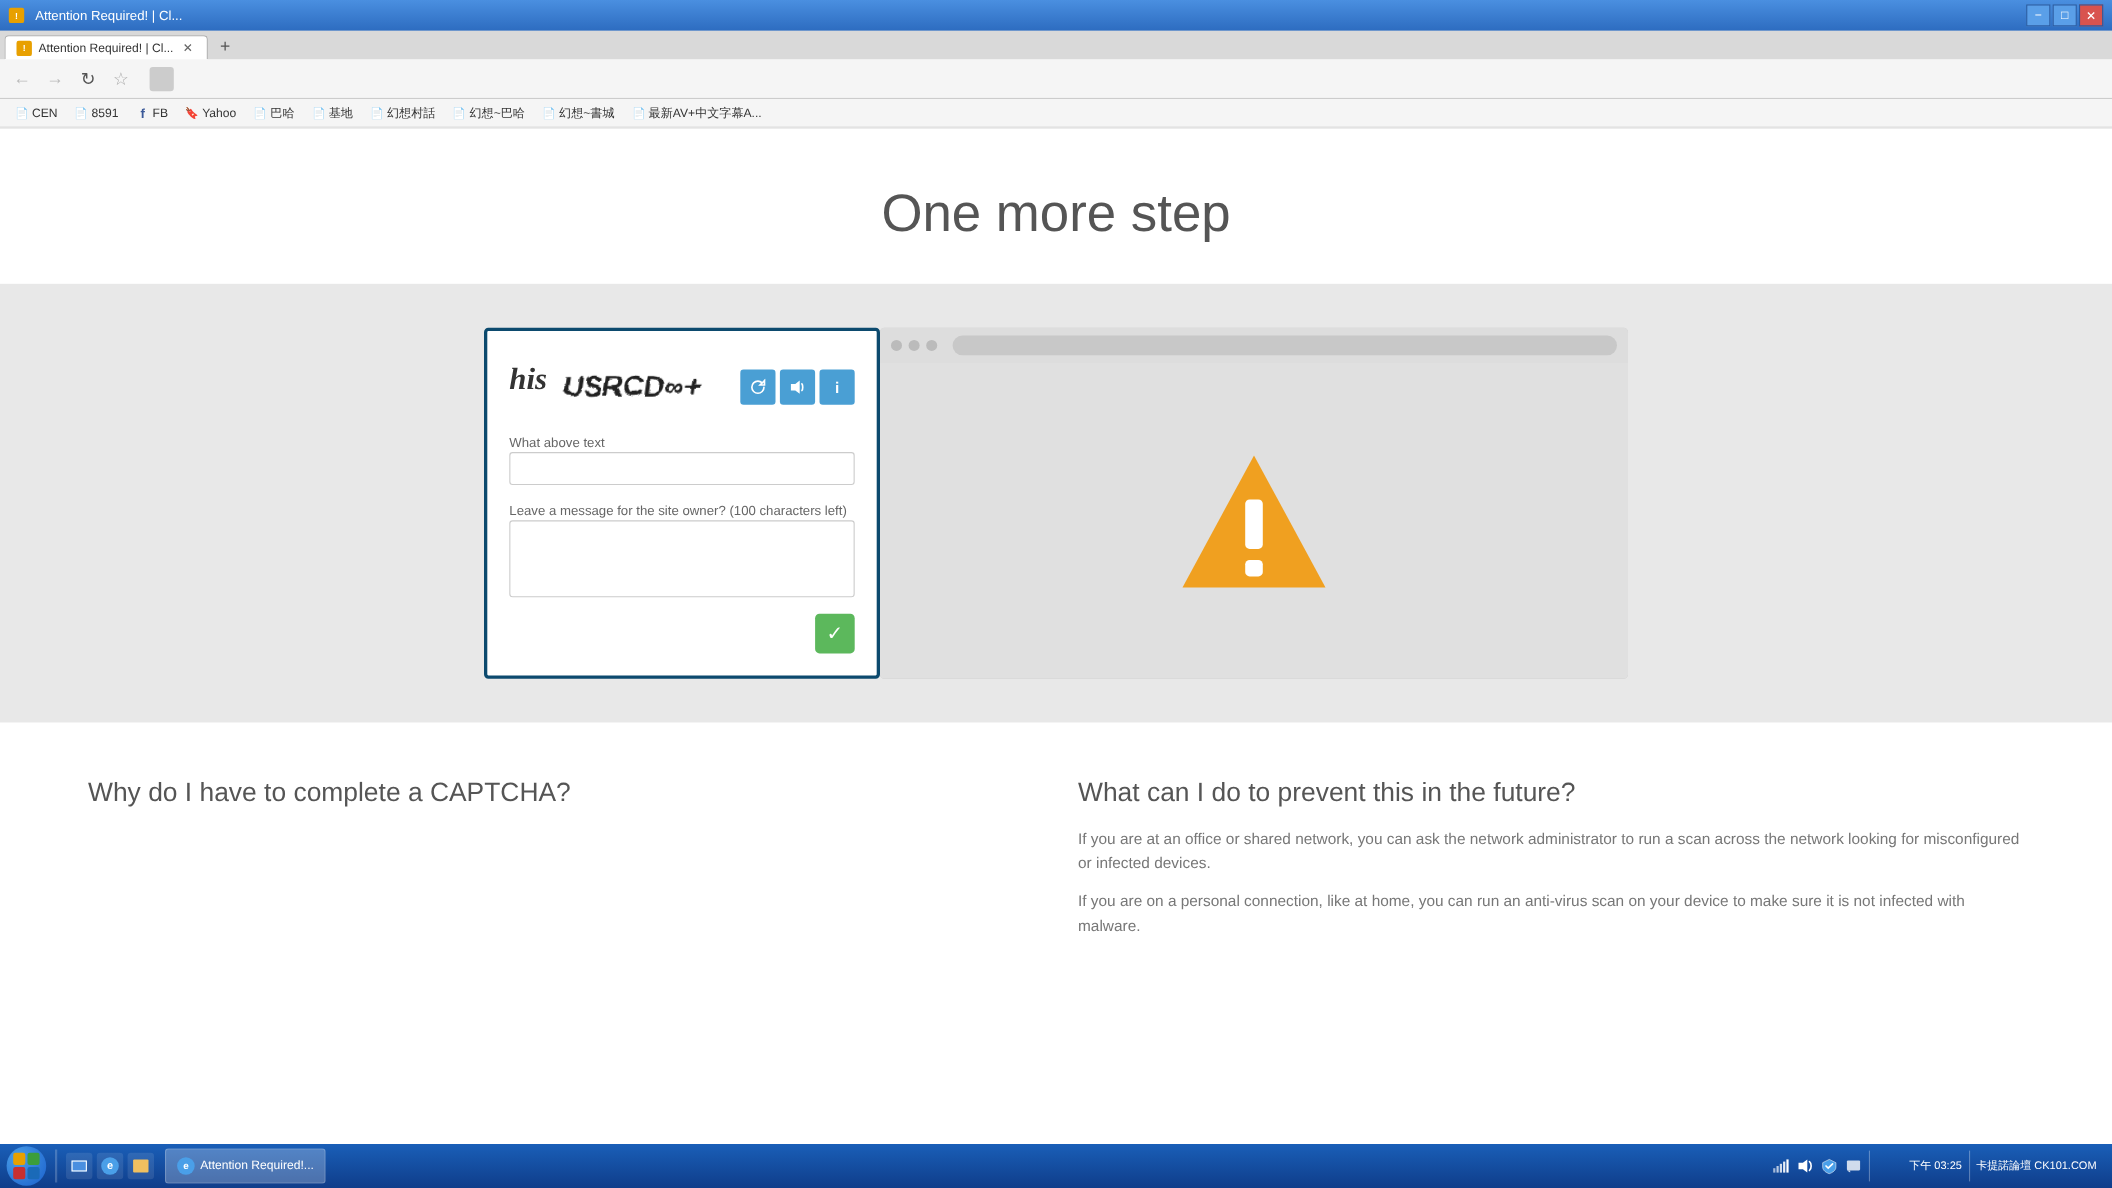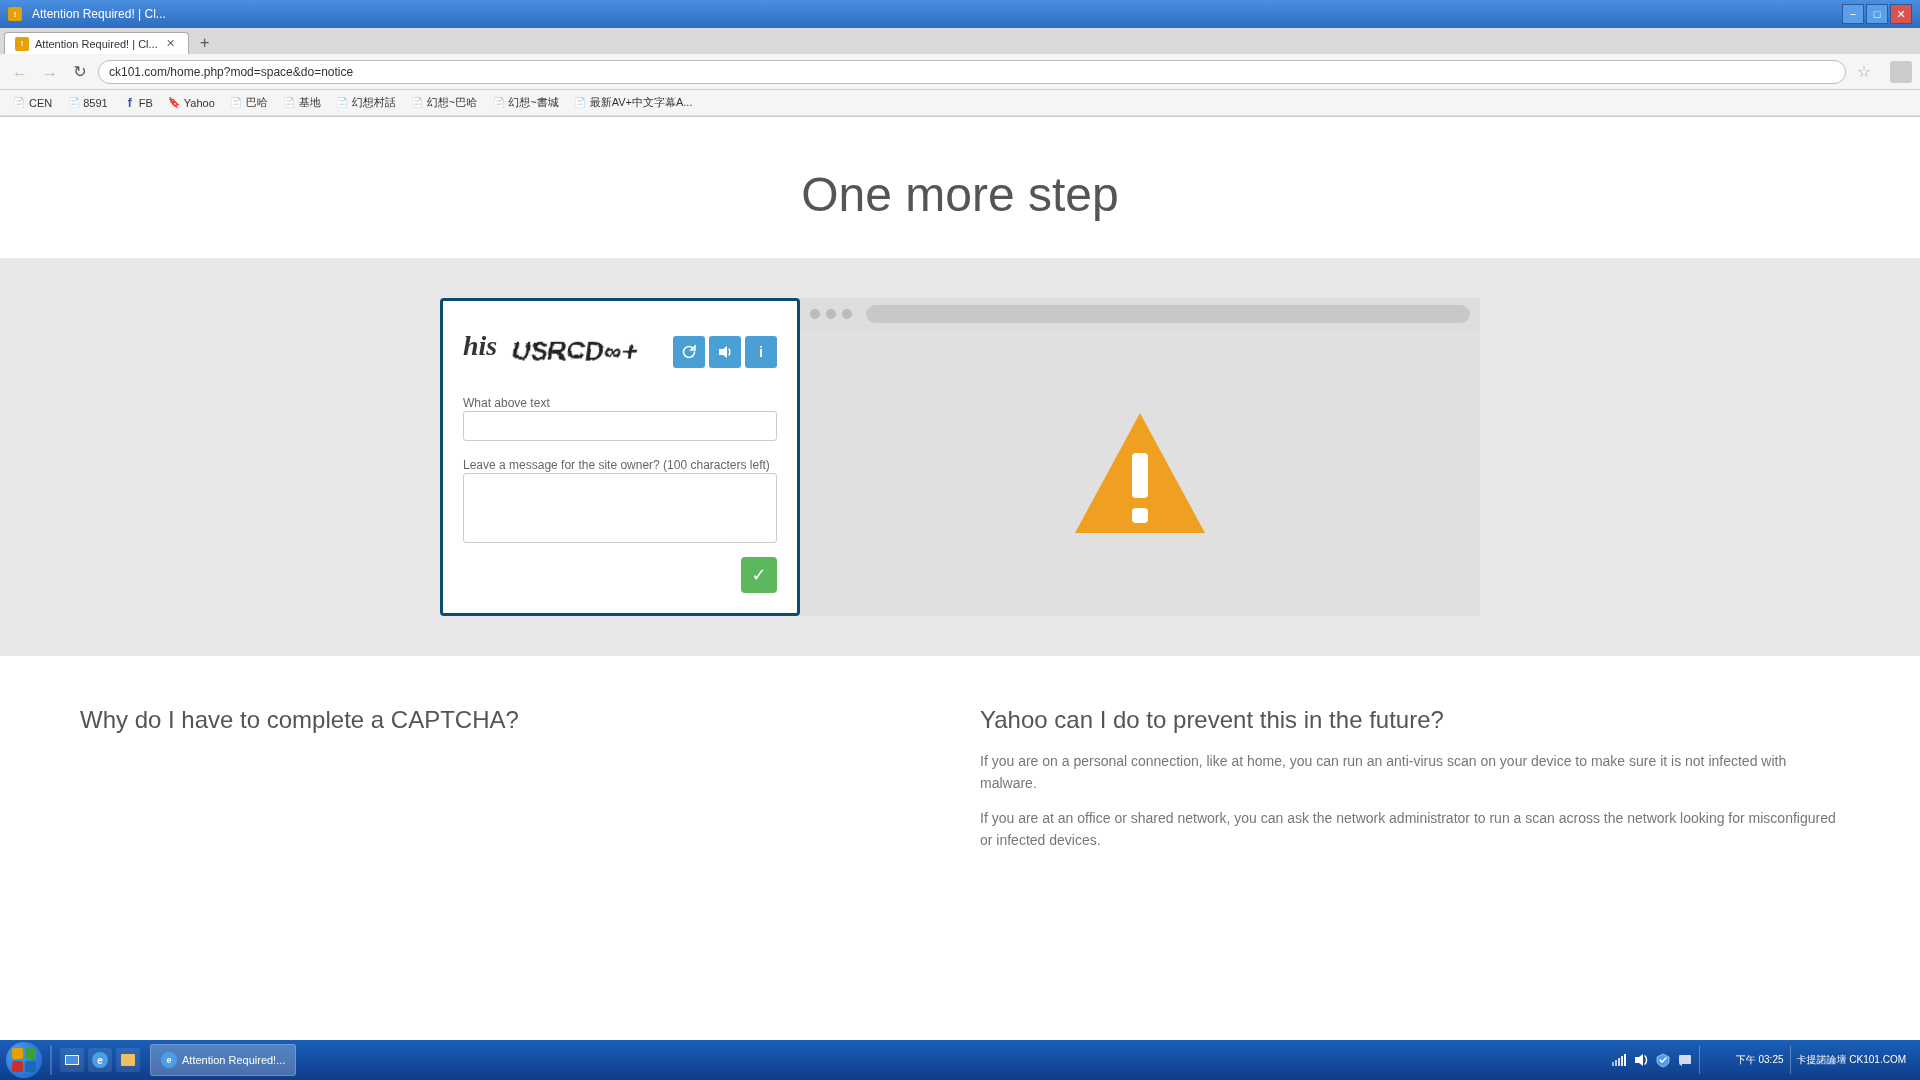--- a/index.html
+++ b/index.html
@@ -517,21 +517,20 @@
       <span class="tab-title">Attention Required! | Cl...</span>
       <span class="tab-close">✕</span>
     </div>
     <div style="width:24px;height:22px;display:flex;align-items:center;justify-content:center;cursor:pointer;color:#555;font-size:16px;margin-left:4px;">+</div>
   </div>
 
   <div class="nav-bar">
     <button class="nav-btn disabled">←</button>
     <button class="nav-btn disabled">→</button>
     <button class="nav-btn">↻</button>
-    <input class="address-bar" type="text" value="ck101.com/home.php?mod=space&amp;do=notice" style="">
     <span class="star-btn">☆</span>
     <div style="display:flex;gap:4px;margin-left:8px;">
       <div style="width:22px;height:22px;background:#ccc;border-radius:3px;"></div>
     </div>
   </div>
 
   <div class="bookmarks-bar">
     <div class="bookmark-item">
       <span class="bk-icon">📄</span>
       <span>CEN</span>
@@ -650,23 +649,23 @@
       </div>
     </div>
 
   </div>
 
   <div class="info-section">
     <div class="info-block">
       <h2 class="info-heading">Why do I have to complete a CAPTCHA?</h2>
     </div>
     <div class="info-block">
-      <h2 class="info-heading">Yahoo can I do to prevent this in the future?</h2>
+      <h2 class="info-heading">What can I do to prevent this in the future?</h2>
+      <p class="info-text">If you are at an office or shared network, you can ask the network administrator to run a scan across the network looking for misconfigured or infected devices.</p>
       <p class="info-text">If you are on a personal connection, like at home, you can run an anti-virus scan on your device to make sure it is not infected with malware.</p>
-      <p class="info-text">If you are at an office or shared network, you can ask the network administrator to run a scan across the network looking for misconfigured or infected devices.</p>
     </div>
   </div>
 
 </div>
 
 <div class="taskbar">
   <div class="taskbar-start">
     <div class="taskbar-start-logo">
       <div class="logo-q logo-q1"></div>
       <div class="logo-q logo-q2"></div>

